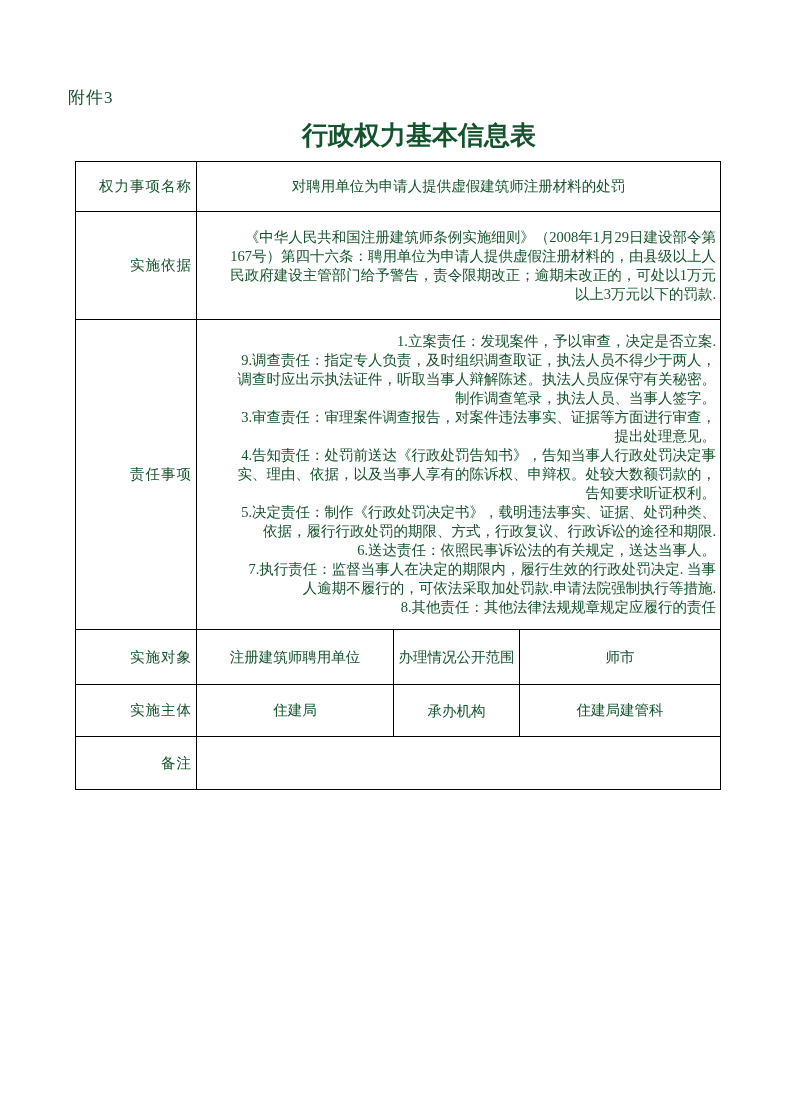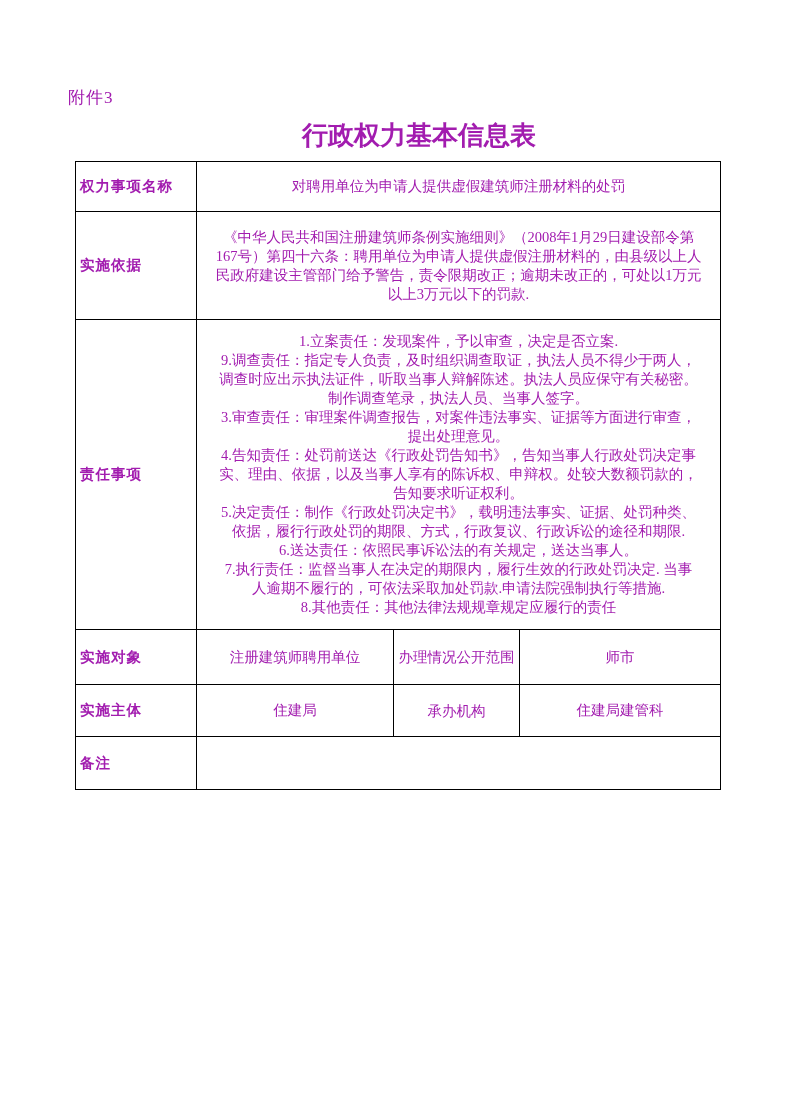--- a/index.html
+++ b/index.html
@@ -1,21 +1,21 @@
 <!DOCTYPE html>
 <html><head>
 <meta charset="utf-8">
 <style>
   html, body { margin: 0; padding: 0; background: #fff; }
   .page {
     position: relative;
     width: 794px;
     height: 1108px;
     background: #fff;
-    color: #a21caf;
+    color: #14532d;
     font-family: "Liberation Serif", "DejaVu Serif", serif;
     overflow: hidden;
   }
   .attachment {
     position: absolute;
     left: 68px;
     top: 86px;
     font-size: 17px;
     letter-spacing: 1px;
   }
@@ -38,37 +38,36 @@
     table-layout: fixed;
   }
   table.info td {
     border: 1.4px solid #000;
     font-size: 14.5px;
     vertical-align: middle;
     padding: 2px 4px;
     overflow: hidden;
   }
   td.lbl {
-    text-align: left;
+    text-align: right;
     letter-spacing: 1px;
     white-space: pre-line;
-    font-weight: bold;
   }
   td.lbl3 {
     text-align: center;
     letter-spacing: 0;
     padding: 2px 2px;
     white-space: pre-line;
     line-height: 20px;
   }
   td.val {
     text-align: center;
   }
   td.block {
-    text-align: center;
+    text-align: right;
     padding: 6px 10px;
     line-height: 19px;
   }
   .pre { white-space: pre-line; }
 </style>
 </head>
 <body>
 
 <div class="page">
 

